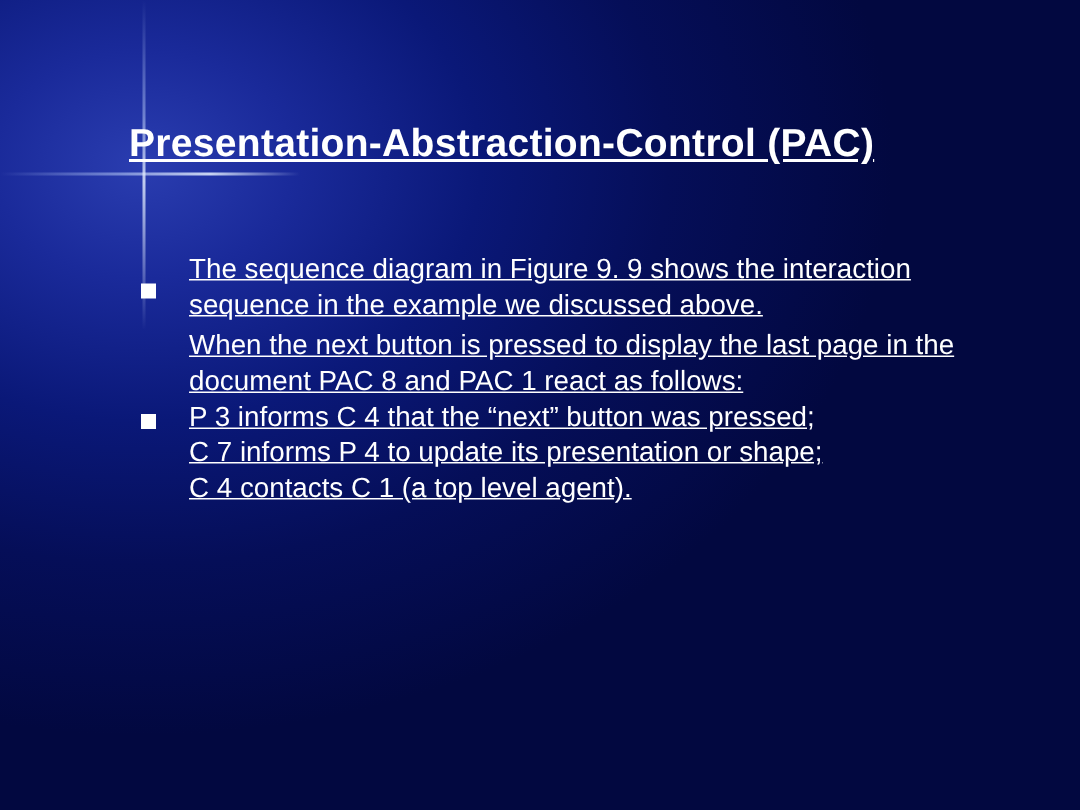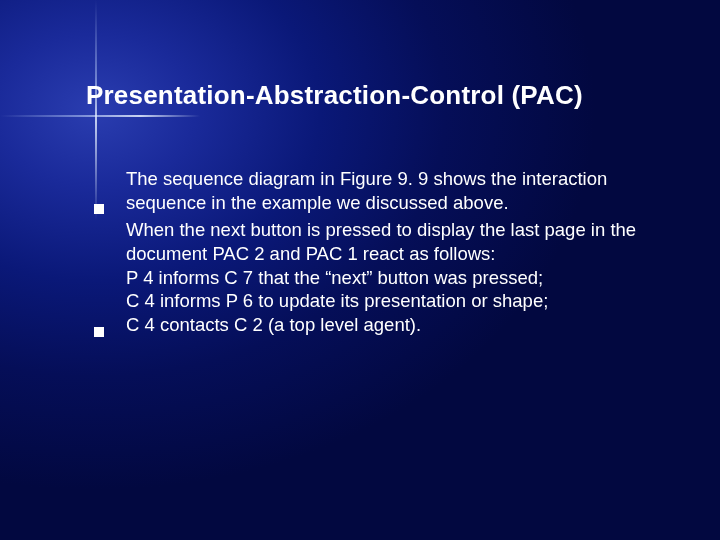--- a/index.html
+++ b/index.html
@@ -22,34 +22,35 @@
     position: absolute;
     top: 0;
     left: 95px;
     width: 2px;
     height: 220px;
     background: linear-gradient(to bottom, rgba(180,200,255,0.0) 0%, rgba(200,220,255,0.45) 35%, rgba(230,240,255,0.8) 55%, rgba(180,200,255,0.0) 100%);
   }
   .slide {
     position: relative;
     padding: 80px 46px 0 86px;
+    text-decoration: underline;
   }
   .title {
     font-size: 26px;
     font-weight: bold;
     color: #ffffff;
     margin-bottom: 56px;
     letter-spacing: 0.2px;
   }
   .body {
     padding-left: 8px;
   }
   .bullet-item {
     display: flex;
-    align-items: flex-end;
+    align-items: center;
     margin-bottom: 4px;
   }
   .bullet {
     width: 10px;
     height: 10px;
     min-width: 10px;
     background: #ffffff;
     margin-top: 7px;
     margin-right: 22px;
   }
@@ -78,21 +79,21 @@
   <div class="body">
 
     <div class="bullet-item">
       <div class="bullet"></div>
       <div class="bullet-text">The sequence diagram in Figure 9. 9 shows the interaction sequence in the example we discussed above.</div>
     </div>
 
     <div class="bullet-item">
       <div class="bullet"></div>
       <div style="flex:1">
-        <div class="bullet-text" style="padding-left:0">When the next button is pressed to display the last page in the document PAC 2 and PAC 1 react as follows:</div>
-        <div class="subline" style="padding-left:0">P 4 informs C 7 that the “next” button was pressed;</div>
-        <div class="subline" style="padding-left:0">C 4 informs P 6 to update its presentation or shape;</div>
-        <div class="subline" style="padding-left:0">C 4 contacts C 2 (a top level agent).</div>
+        <div class="bullet-text" style="padding-left:0">When the next button is pressed to display the last page in the document PAC 8 and PAC 1 react as follows:</div>
+        <div class="subline" style="padding-left:0">P 3 informs C 4 that the “next” button was pressed;</div>
+        <div class="subline" style="padding-left:0">C 7 informs P 4 to update its presentation or shape;</div>
+        <div class="subline" style="padding-left:0">C 4 contacts C 1 (a top level agent).</div>
       </div>
     </div>
 
   </div>
 </div>
 
 </body></html>

